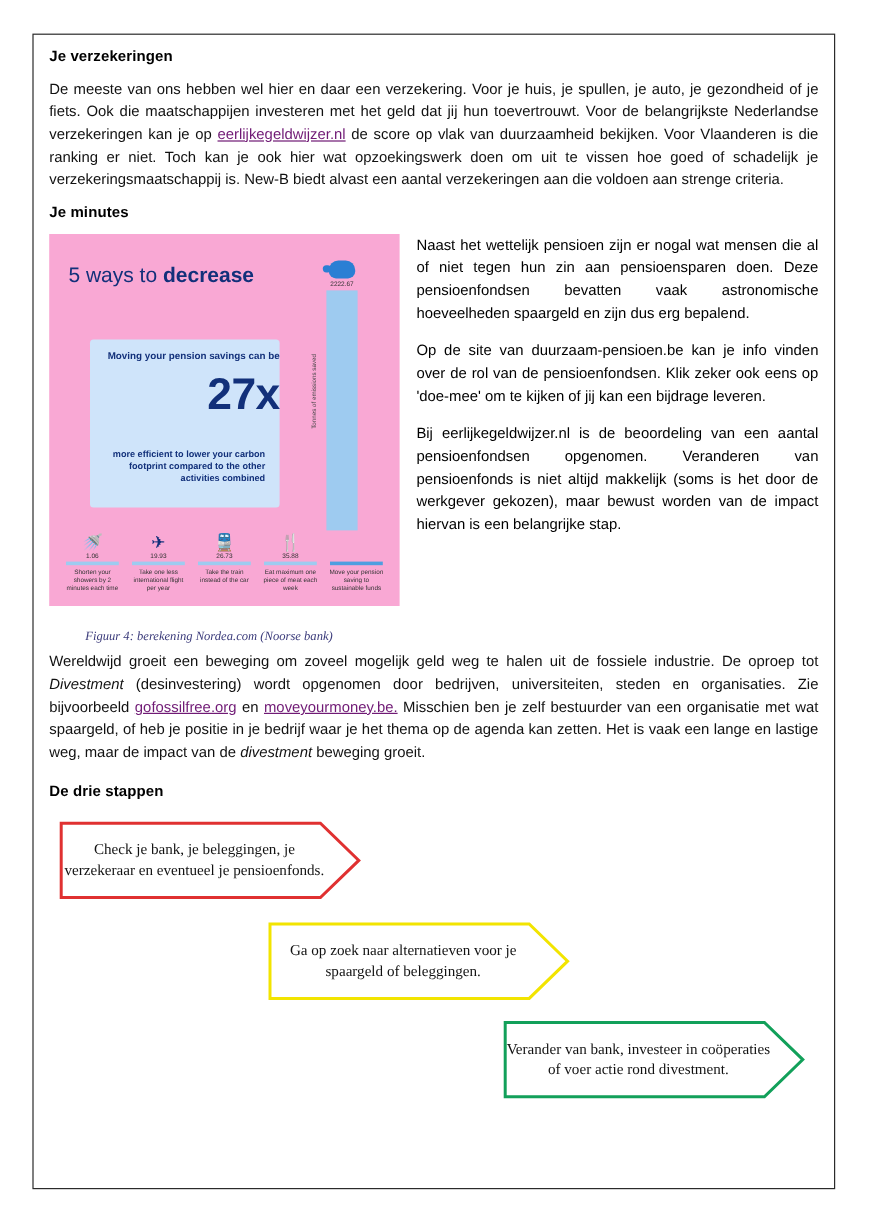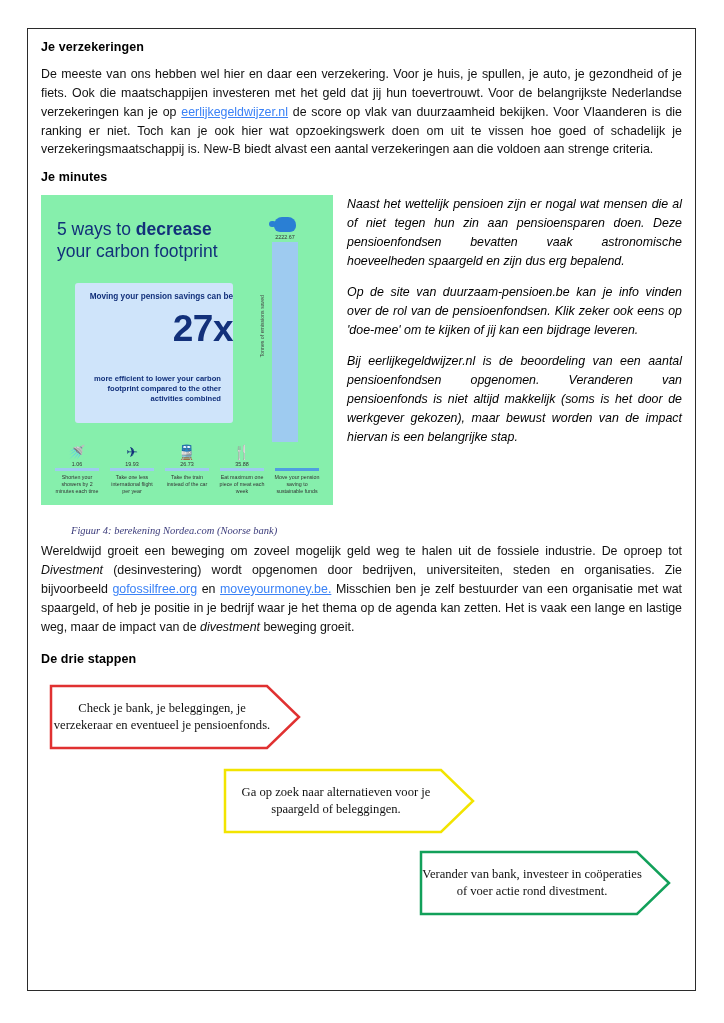--- a/index.html
+++ b/index.html
@@ -41,39 +41,39 @@
     letter-spacing: 0.1px;
   }
   p.body {
     font-size: 12.4px;
     line-height: 1.52;
     margin: 0 0 11px 0;
     text-align: justify;
     color: #111;
   }
   a.link {
-    color: #3b82f6;
+    color: #701a75;
     text-decoration: underline;
   }
 
   
   .figure-wrap {
     display: flex;
     gap: 14px;
     align-items: flex-start;
     margin-top: 4px;
   }
   .figure {
     width: 292px;
     flex: 0 0 292px;
   }
   .infographic {
     width: 292px;
     height: 310px;
-    background: #86efac;
+    background: #f9a8d4;
     position: relative;
     box-sizing: border-box;
     overflow: hidden;
   }
   .ig-title {
     position: absolute;
     left: 16px;
     top: 24px;
     width: 190px;
     font-size: 17.5px;
@@ -202,21 +202,20 @@
   .figcaption {
     font-family: "Liberation Serif", serif;
     font-style: italic;
     font-size: 10.5px;
     color: #3a3a7a;
     margin-top: 20px;
     padding-left: 30px;
   }
   .side-text {
     flex: 1 1 auto;
-    font-style: italic;
   }
   .side-text p {
     font-size: 12.4px;
     line-height: 1.53;
     text-align: justify;
     margin: 0 0 12px 0;
   }
 
   
   .steps {
@@ -254,21 +253,21 @@
 
     <p class="body"><span>De meeste van ons hebben wel hier en daar een verzekering. Voor je huis, je spullen, je auto, je gezondheid of je fiets. Ook die maatschappijen investeren met het geld dat jij hun toevertrouwt. Voor de belangrijkste Nederlandse verzekeringen kan je op </span><a class="link" href="#">eerlijkegeldwijzer.nl</a><span> de score op vlak van duurzaamheid bekijken. Voor Vlaanderen is die ranking er niet. Toch kan je ook hier wat opzoekingswerk doen om uit te vissen hoe goed of schadelijk je verzekeringsmaatschappij is. New-B biedt alvast een aantal verzekeringen aan die voldoen aan strenge criteria.</span></p>
 
     <h2 class="heading">Je minutes</h2>
 
     <div class="figure-wrap">
 
       <div class="figure">
         <div class="infographic">
 
-          <div class="ig-title"><span>5 ways to </span><b>decrease</b><br><span>your carbon footprint</span></div>
+          <div class="ig-title"><span>5 ways to </span><b>decrease</b><br></div>
 
           <div class="ig-box">
             <div class="l1">Moving your pension savings can be</div>
             <div class="big">27x</div>
             <div class="l2">more efficient to lower your carbon footprint compared to the other activities combined</div>
           </div>
 
           <div class="ig-ylabel">Tonnes of emissions saved</div>
 
           <div class="ig-bar-col">

